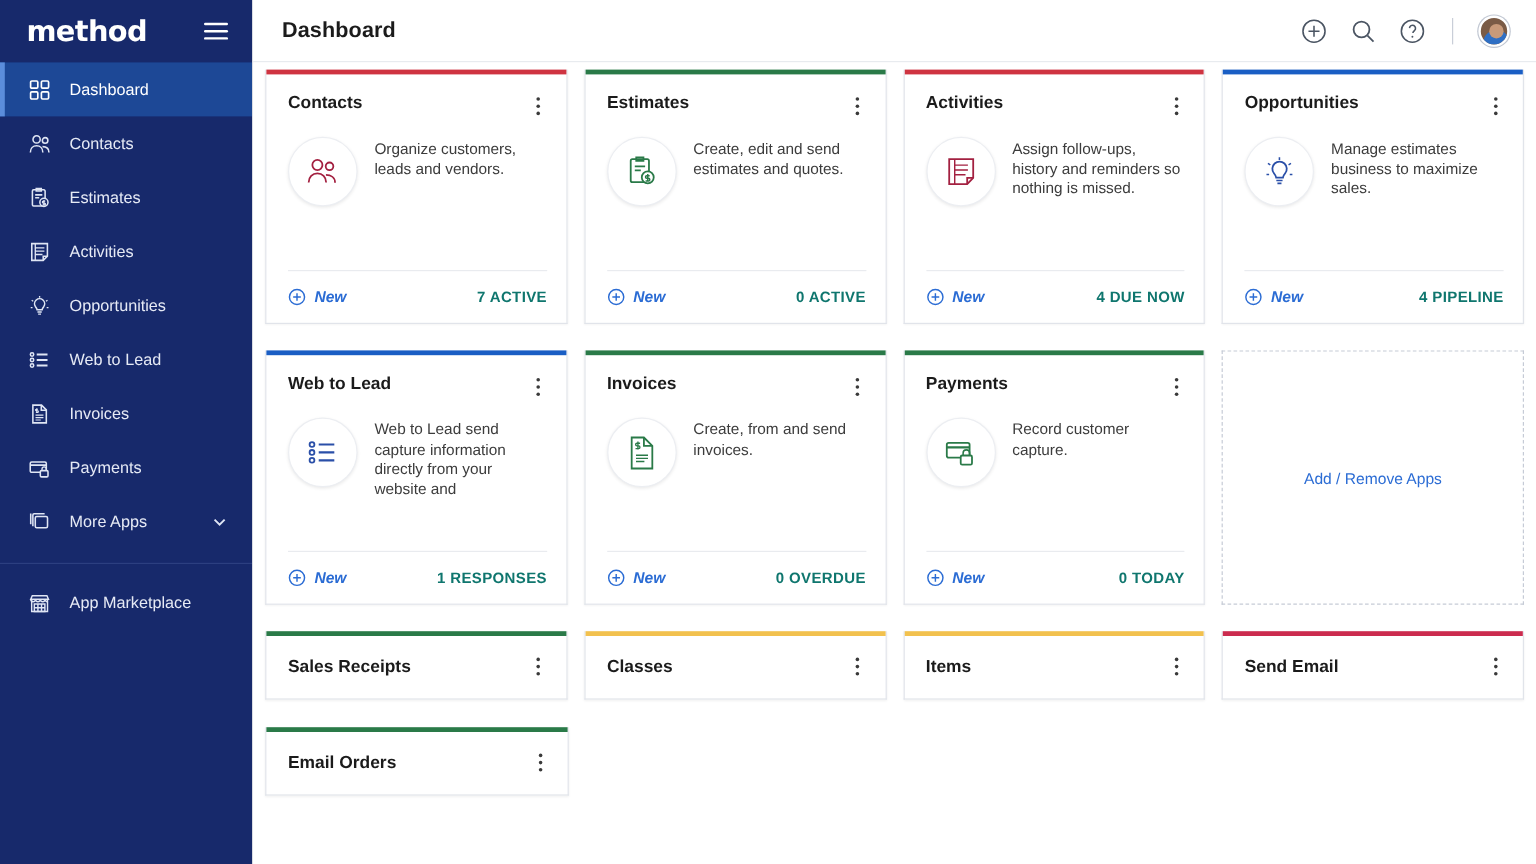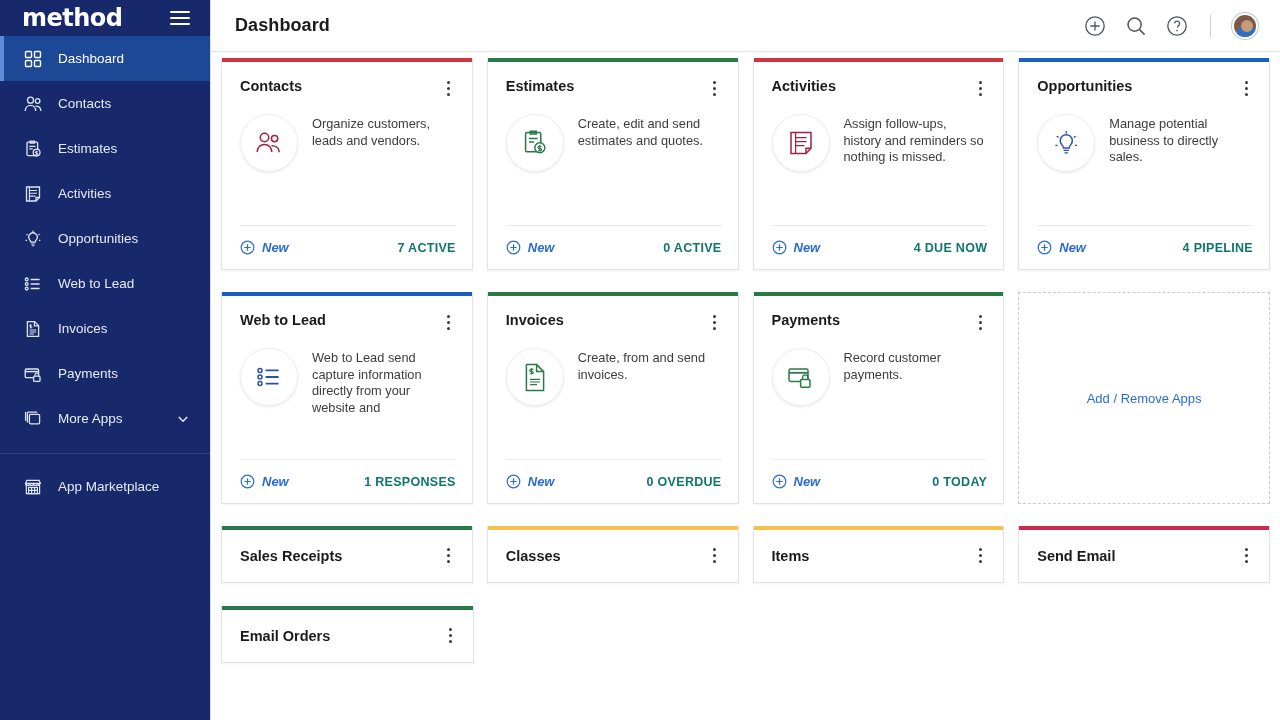--- a/index.html
+++ b/index.html
@@ -13,21 +13,21 @@
 
   
   .sidebar {
     width: 210px; height: 720px;
     background: #17296b;
     flex: 0 0 210px;
     display: flex; flex-direction: column;
     position: relative;
   }
   .brand {
-    height: 36px;
+    height: 52px;
     display: flex; align-items: center; justify-content: space-between;
     padding: 0 20px 0 22px;
     background: #17296b;
   }
   .brand-logo {
     color: #ffffff;
     font-size: 24px;
     font-weight: 700;
     letter-spacing: -0.5px;
     line-height: 1;
@@ -480,21 +480,21 @@
               </span>
           </div>
           <div class="card-body">
             <span class="icon-circle">
               <svg width="28" height="28" viewBox="0 0 28 28" fill="none" stroke="#2a4fa8" stroke-width="1.5">
                 <path d="M9.6 15.4a6 6 0 119.4 0c-1.2 1.5-1.8 2.3-1.9 3.6h-5.6c-.1-1.3-.7-2.1-1.9-3.6z"></path>
                 <path d="M11.6 21.4h5.2M12.5 23.8h3.4" stroke-width="1.3"></path>
                 <path d="M14.2 2v2.4M4.6 7.2l2 1.2M23.8 7.2l-2 1.2M3.4 16.4h2.2M22.8 16.4H25" stroke-width="1.3"></path>
               </svg>
             </span>
-            <div class="card-desc">Manage potential business to directly sales.</div>
+            <div class="card-desc">Manage estimates business to maximize sales.</div>
           </div>
           <div class="card-foot">
             <span class="new-link">
               <svg width="15" height="15" viewBox="0 0 15 15" fill="none" stroke="#2b6cd4" stroke-width="1.2">
                 <circle cx="7.5" cy="7.5" r="6.3"></circle>
                   <path d="M7.5 4.3v6.4M4.3 7.5h6.4"></path>
               </svg>
               <span>New</span>
             </span>
             <span class="count">
@@ -592,21 +592,21 @@
           </div>
           <div class="card-body">
             <span class="icon-circle">
               <svg width="30" height="28" viewBox="0 0 30 28" fill="none" stroke="#2a7a48" stroke-width="1.5">
                 <rect x="3" y="6" width="19" height="12.4" rx="1.6"></rect>
                   <path d="M3 9.8h19" stroke-width="1.8"></path>
                 <rect x="14.6" y="16.6" width="9.4" height="7.6" rx="1.2" fill="#ffffff"></rect>
                 <path d="M16.6 16.6v-2a2.7 2.7 0 015.4 0v2" stroke-width="1.3"></path>
               </svg>
             </span>
-            <div class="card-desc">Record customer payments.</div>
+            <div class="card-desc">Record customer capture.</div>
           </div>
           <div class="card-foot">
             <span class="new-link">
               <svg width="15" height="15" viewBox="0 0 15 15" fill="none" stroke="#2b6cd4" stroke-width="1.2">
                 <circle cx="7.5" cy="7.5" r="6.3"></circle>
                   <path d="M7.5 4.3v6.4M4.3 7.5h6.4"></path>
               </svg>
               <span>New</span>
             </span>
             <span class="count">

